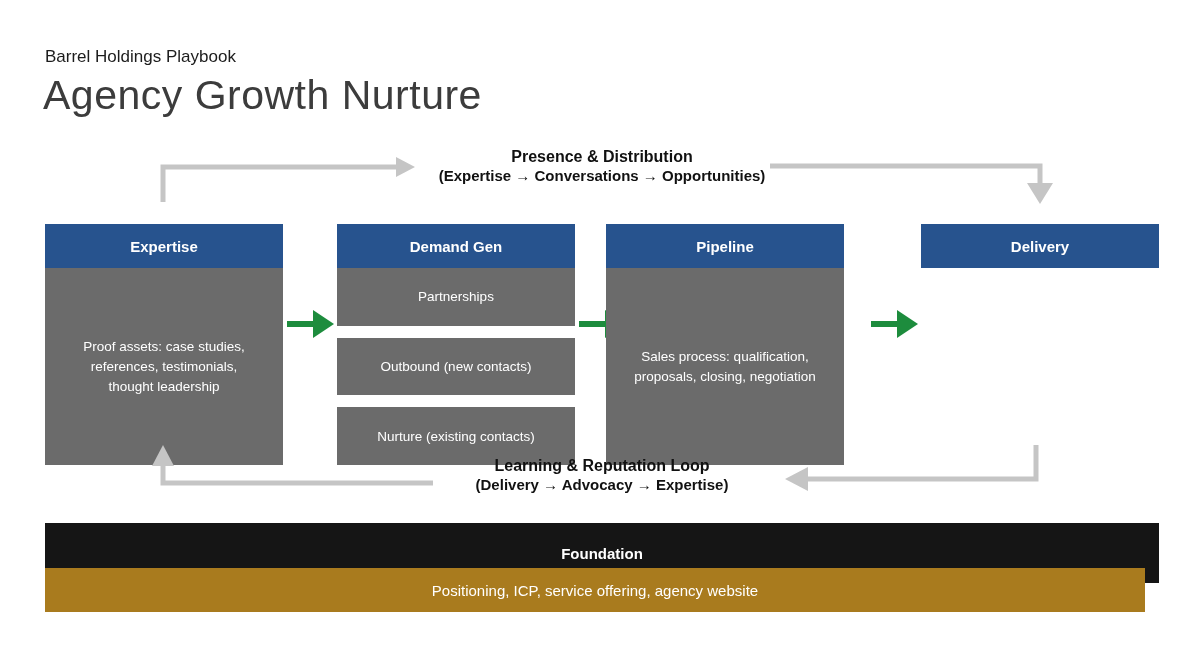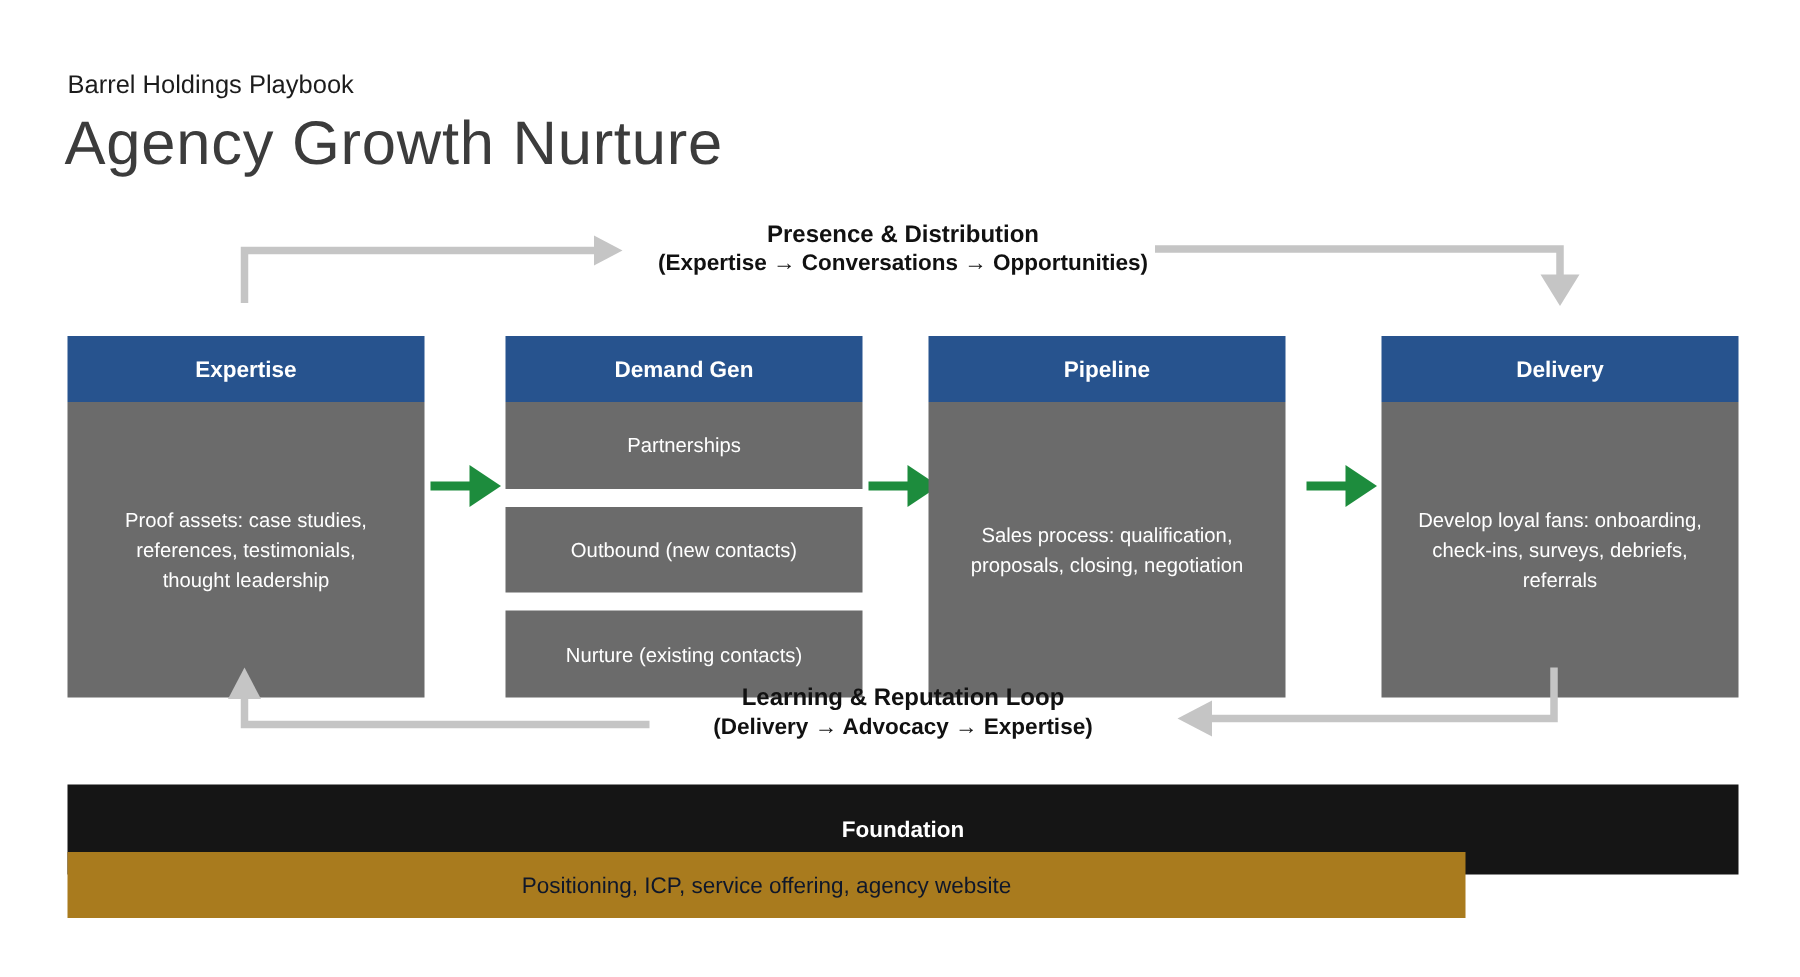--- a/index.html
+++ b/index.html
@@ -27,22 +27,22 @@
     display:flex;align-items:center;justify-content:center;font-size:15px;font-weight:700;}
   .stage-body{flex:1;background:var(--body_gray,#6b6b6b);color:#fff;display:flex;flex-direction:column;
     align-items:center;justify-content:center;font-size:13.5px;line-height:20px;text-align:center;padding:0 12px;box-sizing:border-box;}
   .stage-items{flex:1;display:flex;flex-direction:column;gap:12px;background:#fff;}
   .stage-item{flex:1;background:var(--body_gray,#6b6b6b);color:#fff;display:flex;align-items:center;
     justify-content:center;font-size:13.5px;text-align:center;}
   
   .foundation-header{position:absolute;left:45px;top:523px;width:1114px;height:60px;
     background:var(--foundation_black,#151515);color:#fff;display:flex;align-items:center;justify-content:center;
     font-size:15px;font-weight:700;}
-  .foundation-body{position:absolute;left:45px;top:568px;width:932px;height:44px;
-    background:var(--foundation_gold,#a97b1e);color:#0f172a;display:flex;align-items:center;justify-content:center;
+  .foundation-body{position:absolute;left:45px;top:568px;width:1100px;height:44px;
+    background:var(--foundation_gold,#a97b1e);color:#ffffff;display:flex;align-items:center;justify-content:center;
     font-size:15px;}
 </style>
 </head>
 <body>
 
 <div class="canvas">
 
   <div class="kicker">Barrel Holdings Playbook</div>
   <div class="page-title">Agency Growth Nurture</div>
 
@@ -85,43 +85,38 @@
       <div class="stage-item">Outbound (new contacts)</div>
       <div class="stage-item">Nurture (existing contacts)</div>
     </div>
   </div>
 
   <svg class="arrow-svg" style="left:575px;top:304px;" width="54" height="40">
     <rect class="green-fill" x="4" y="17" width="28" height="6"></rect>
     <polygon class="green-fill" points="30,6 30,34 51,20"></polygon>
   </svg>
 
-  <div class="stage" style="left:619px;">
+  <div class="stage" style="left:606px;">
     <div class="stage-header">
       <span>Pipeline</span>
     </div>
     <div class="stage-body">
       <div>Sales process: qualification,</div>
       <div>proposals, closing, negotiation</div>
     </div>
   </div>
 
   <svg class="arrow-svg" style="left:867px;top:304px;" width="54" height="40">
     <rect class="green-fill" x="4" y="17" width="28" height="6"></rect>
     <polygon class="green-fill" points="30,6 30,34 51,20"></polygon>
   </svg>
 
   <div class="stage" style="left:921px;">
     <div class="stage-header">
       <span>Delivery</span>
-    </div>
-    <div class="stage-body">
-      <div>Develop loyal fans: onboarding,</div>
-      <div>check-ins, surveys, debriefs,</div>
-      <div>referrals</div>
     </div>
   </div>
 
   <svg class="arrow-svg" style="left:150px;top:442px;" width="290" height="46">
     <polygon class="loop-head" points="2,24 24,24 13,3"></polygon>
     <polyline class="loop-stroke" points="13,22 13,41 283,41"></polyline>
   </svg>
   <svg class="arrow-svg" style="left:778px;top:442px;" width="282" height="54">
     <polyline class="loop-stroke" points="258,3 258,37 28,37"></polyline>
     <polygon class="loop-head" points="30,25 30,49 7,37"></polygon>

